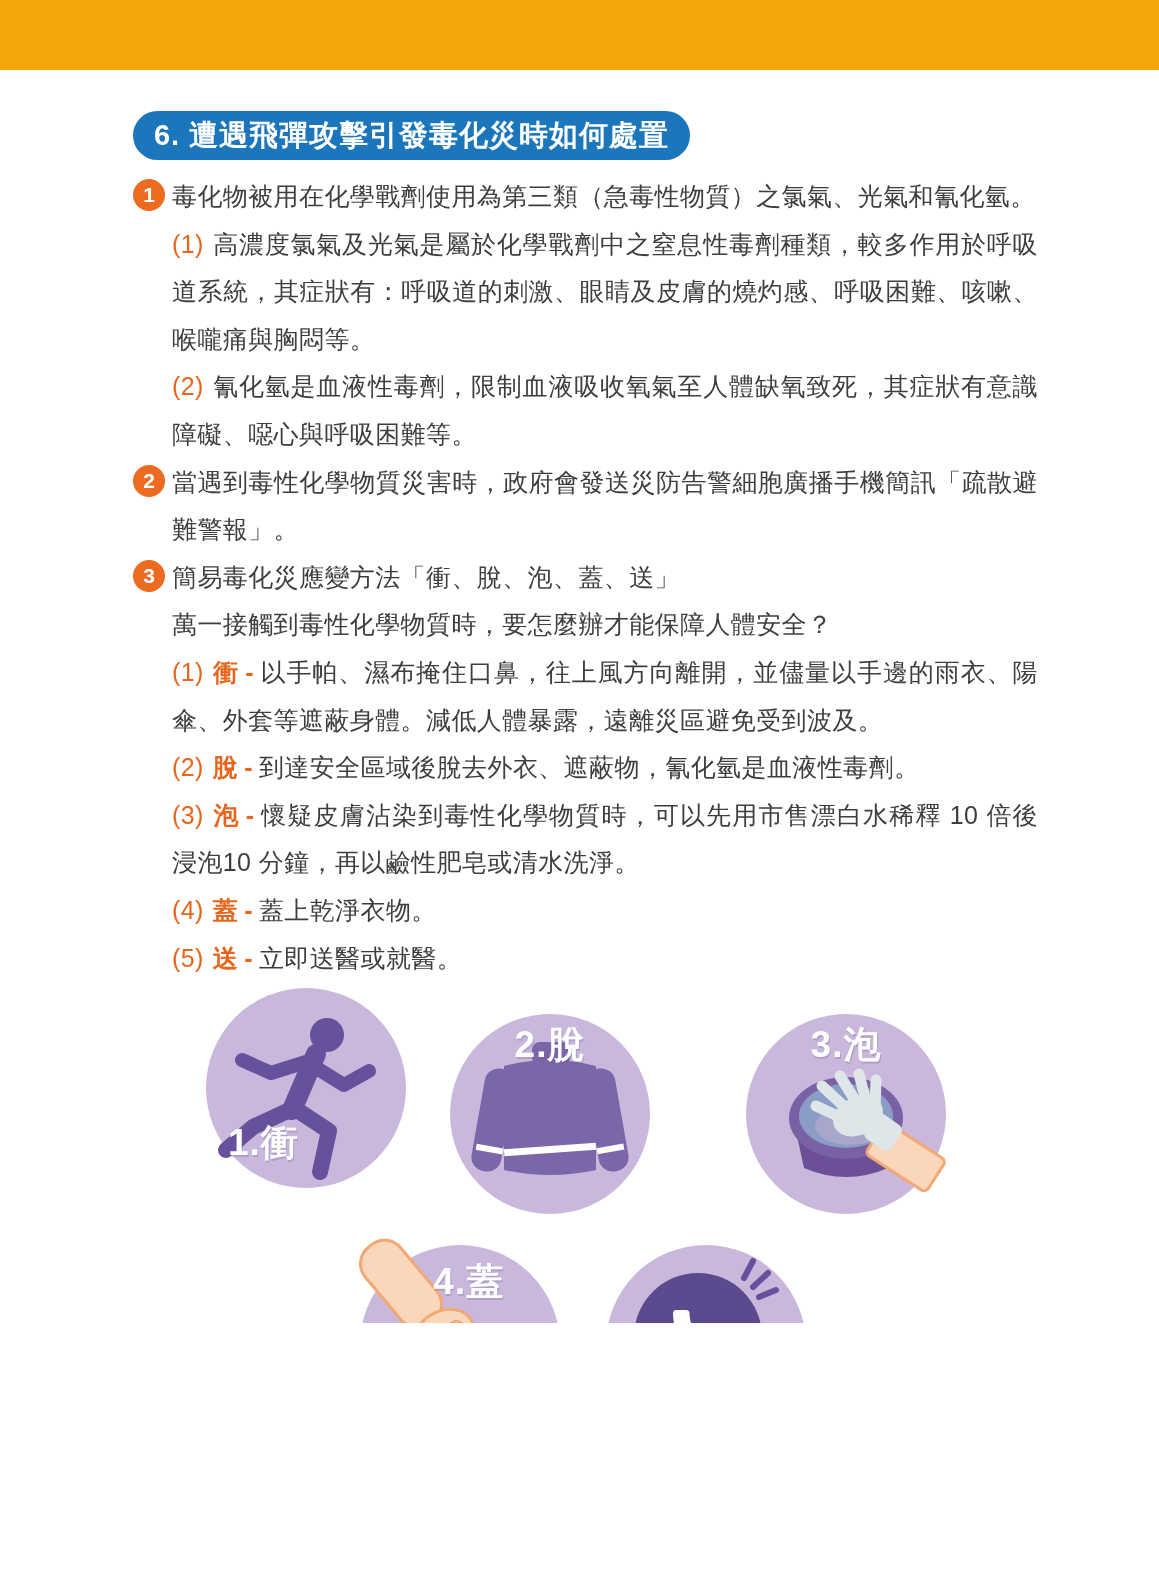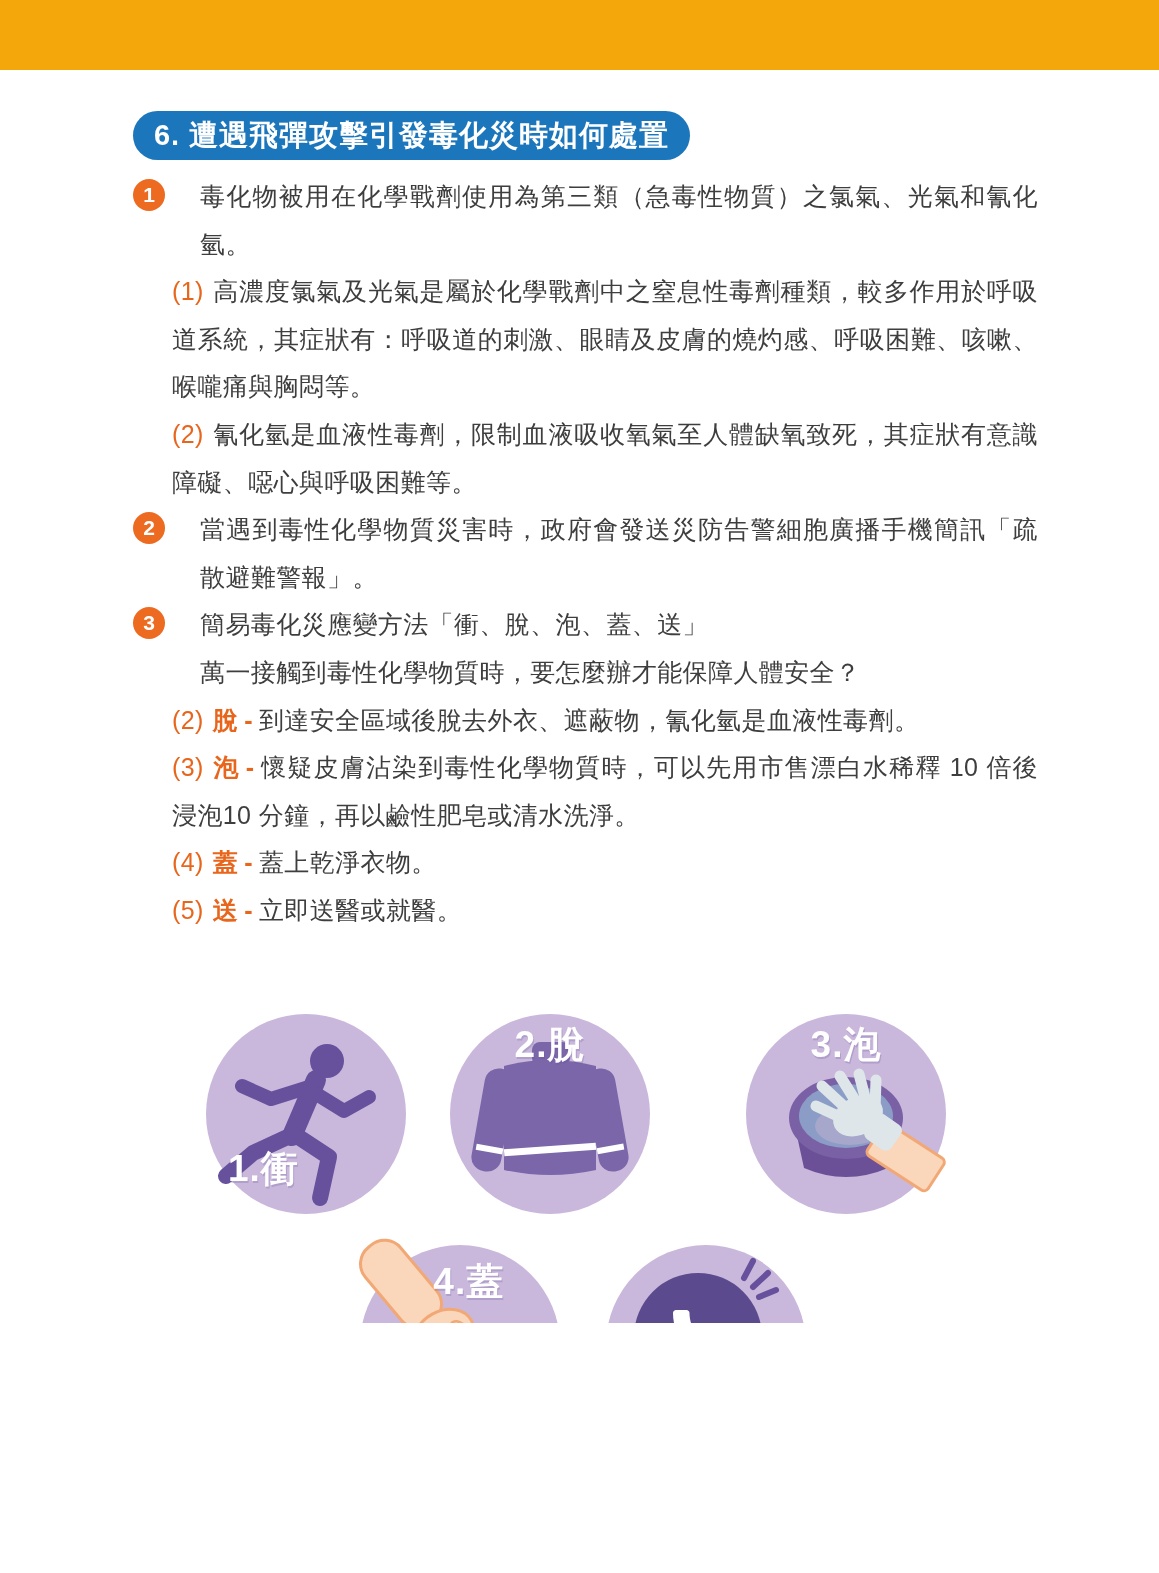--- a/index.html
+++ b/index.html
@@ -19,21 +19,21 @@
     position:absolute;left:133px;top:173px;width:905px;
     font-size:25px;line-height:47.6px;letter-spacing:0.4px;color:#3E3E3E;
     text-align:justify;
   }
   .li1{display:flex;margin:0;}
   .badge{
     flex:0 0 32px;width:32px;height:32px;border-radius:50%;background:#ED6B21;
     color:#fff;font-weight:bold;font-size:21px;line-height:32px;text-align:center;
     margin-right:7px;margin-top:6px;letter-spacing:0;
   }
-  .litext{flex:1;text-align:justify;margin-left:28px;}
+  .litext{flex:1;text-align:justify;}
   .sub{margin:0 0 0 39px;text-align:justify;}
   .omk{color:#E8651C;}
   .kw{color:#E8651C;font-weight:bold;}
   .dash{color:#E8651C;font-weight:bold;padding:0 6px;}
   .sp{display:inline-block;width:9px;}
   .iconwrap{position:absolute;width:220px;height:220px;}
   .iconwrap svg{position:absolute;left:0;top:0;overflow:visible;}
   .iconlabel{
     position:absolute;color:#ffffff;font-weight:bold;font-size:37px;letter-spacing:1px;
     text-shadow:1px 2px 0 rgba(103,81,156,0.25);white-space:nowrap;
@@ -72,32 +72,33 @@
     </div>
 
     <div class="li1">
       <div class="badge">3</div>
       <div class="litext">
         <div>簡易毒化災應變方法「衝、脫、泡、蓋、送」</div>
         <div>萬一接觸到毒性化學物質時，要怎麼辦才能保障人體安全？</div>
       </div>
     </div>
 
+    <p class="sub"><span class="omk">(1)</span><span class="sp"></span><span class="kw">衝</span><span class="dash">-</span><span>以手帕、濕布掩住口鼻，往上風方向離開，並儘量以手邊的雨衣、陽傘、外套等遮蔽身體。減低人體暴露，遠離災區避免受到波及。</span></p>
 
     <p class="sub"><span class="omk">(2)</span><span class="sp"></span><span class="kw">脫</span><span class="dash">-</span><span>到達安全區域後脫去外衣、遮蔽物，氰化氫是血液性毒劑。</span></p>
 
     <p class="sub"><span class="omk">(3)</span><span class="sp"></span><span class="kw">泡</span><span class="dash">-</span><span>懷疑皮膚沾染到毒性化學物質時，可以先用市售漂白水稀釋 10 倍後浸泡10 分鐘，再以鹼性肥皂或清水洗淨。</span></p>
 
     <p class="sub"><span class="omk">(4)</span><span class="sp"></span><span class="kw">蓋</span><span class="dash">-</span><span>蓋上乾淨衣物。</span></p>
 
     <p class="sub"><span class="omk">(5)</span><span class="sp"></span><span class="kw">送</span><span class="dash">-</span><span>立即送醫或就醫。</span></p>
 
   </div>
 
-  <div class="iconwrap" style="left:196px;top:1004px;">
+  <div class="iconwrap" style="left:196px;top:978px;">
     <svg width="220" height="220" viewBox="0 0 220 220">
       <circle cx="110" cy="110" r="100" fill="#C9B8DB"></circle>
       <g stroke="#67519C" fill="none" stroke-linecap="round" stroke-linejoin="round">
         <circle cx="131" cy="57" r="17" fill="#67519C" stroke="none"></circle>
         <path d="M120 76 L96 132" stroke-width="20"></path>
         <path d="M114 86 L148 107 L173 93" stroke-width="14"></path>
         <path d="M113 83 L75 95 L46 82" stroke-width="14"></path>
         <path d="M98 130 L133 153 L124 194" stroke-width="16"></path>
         <path d="M98 130 L57 149 L30 172" stroke-width="16"></path>
       </g>

